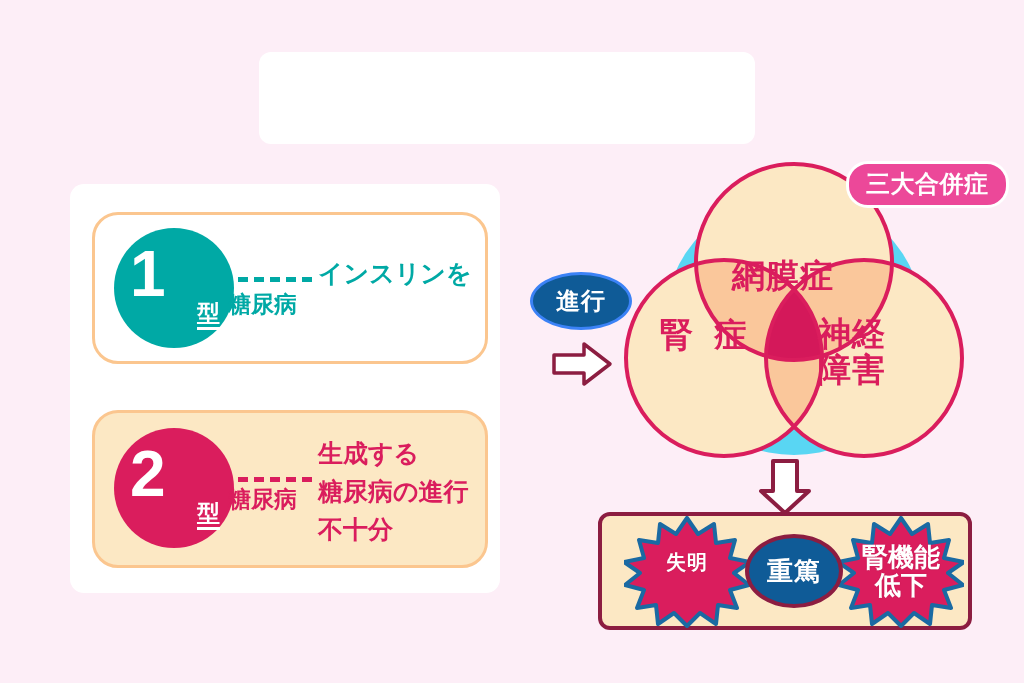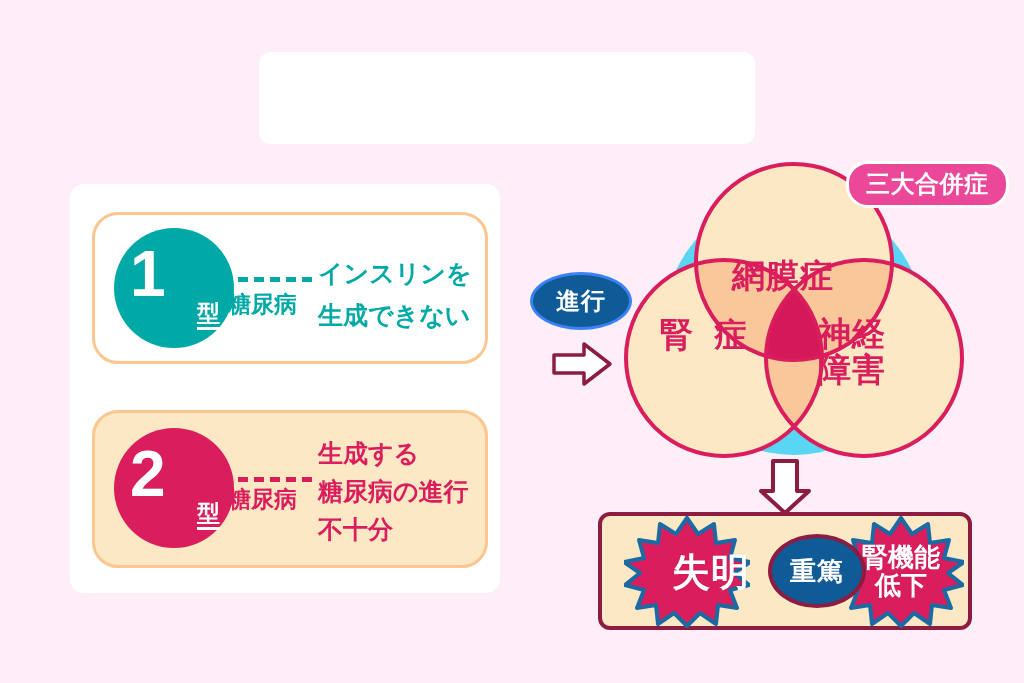--- a/index.html
+++ b/index.html
@@ -286,33 +286,32 @@
     font-weight: bold;
     text-align: center;
     line-height: 1.08;
     white-space: nowrap;
     text-shadow: 0 0 2px rgba(0,0,0,0.12);
   }
   .burst-text-left {
     left: 624px;
     top: 552px;
     width: 126px;
-    font-size: 38px;
+    font-size: 20px;
     letter-spacing: 1px;
-    text-align: right;
   }
   .burst-text-right {
     left: 838px;
     top: 543px;
     width: 126px;
     font-size: 26px;
   }
   .severe-ellipse {
     position: absolute;
-    left: 768px;
+    left: 745px;
     top: 534px;
     width: 98px;
     height: 74px;
     background: #0f5b97;
     border: 4px solid #8c1d41;
     border-radius: 50%;
     box-sizing: border-box;
     display: flex;
     align-items: center;
     justify-content: center;
@@ -336,21 +335,20 @@
 
   <div class="type-card card-t1"></div>
   <div class="badge-circle circle-t1">
     <span class="badge-num">1</span>
     <span class="badge-kata">型</span>
   </div>
   <div class="dash-line dash-t1"></div>
   <div class="sub-label sub-t1">糖尿病</div>
   <div class="desc desc-t1">
     <div>インスリンを</div>
-    <div>生成できない</div>
   </div>
 
   <div class="type-card card-t2"></div>
   <div class="badge-circle circle-t2">
     <span class="badge-num">2</span>
     <span class="badge-kata">型</span>
   </div>
   <div class="dash-line dash-t2"></div>
   <div class="sub-label sub-t2">糖尿病</div>
   <div class="desc desc-t2">

